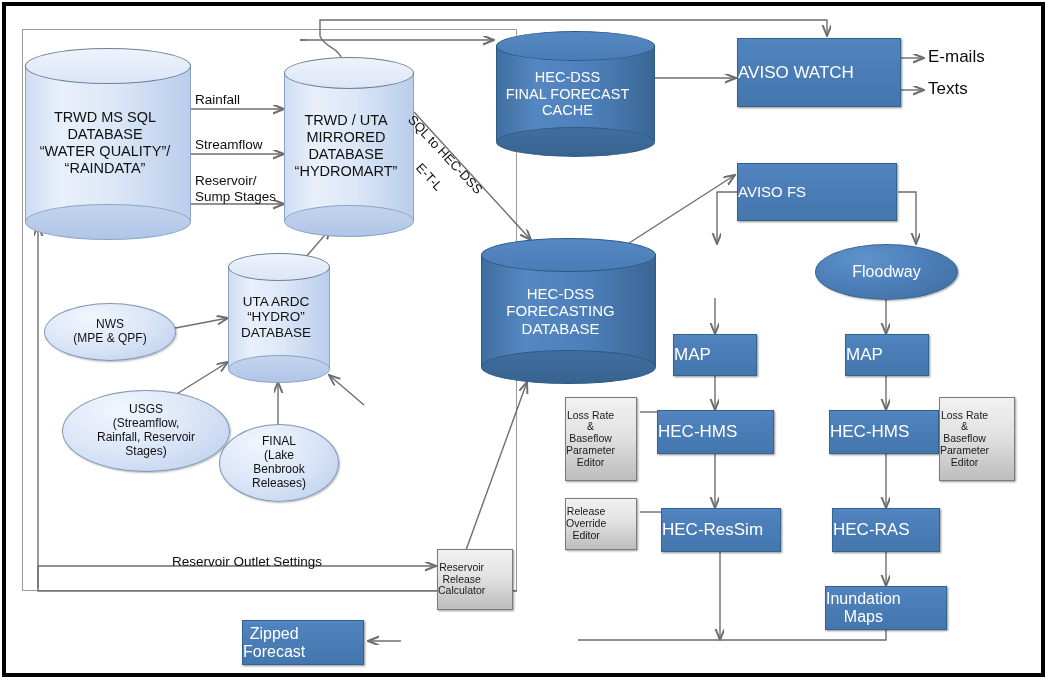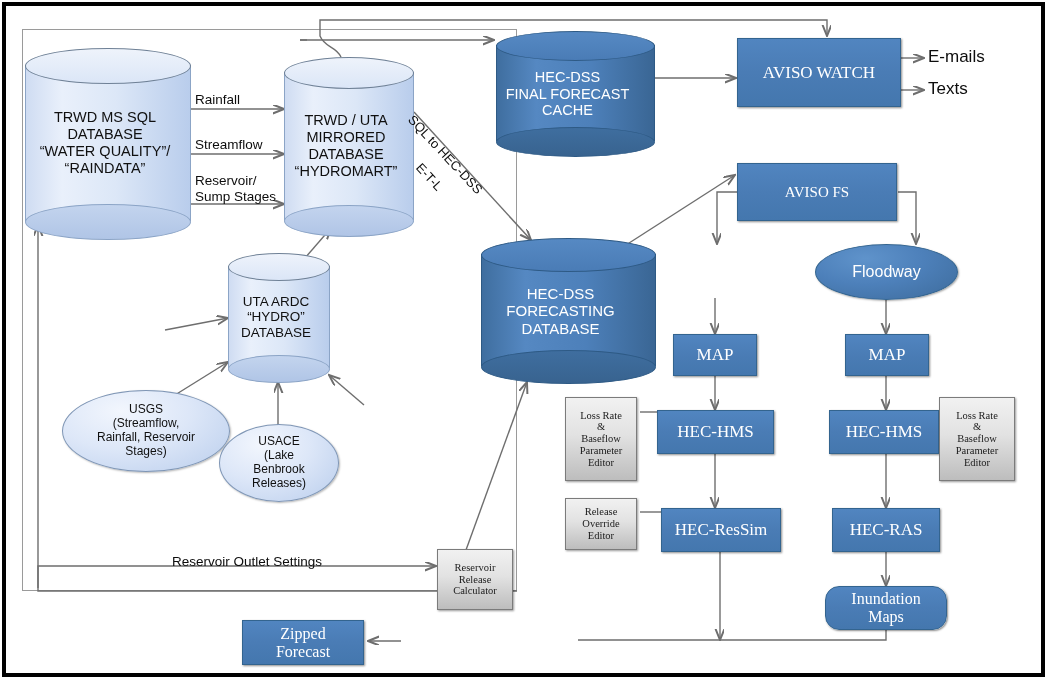--- a/index.html
+++ b/index.html
@@ -6,21 +6,21 @@
   body{font-family:"Liberation Sans",sans-serif;}
   #stage{position:relative;width:1051px;height:683px;background:#fff;overflow:hidden;}
 
   
   .frame{position:absolute;left:2px;top:2px;width:1043px;height:675px;border:4px solid #000;box-sizing:border-box;}
 
   
   .greybox{position:absolute;border:1.5px solid #9a9a9a;box-sizing:border-box;background:transparent;}
 
   
-  .node{position:absolute;box-sizing:border-box;display:flex;align-items:center;justify-content:center;text-align:center;line-height:1.12;font-family:Liberation Serif, serif;}
+  .node{position:absolute;box-sizing:border-box;display:flex;align-items:center;justify-content:flex-start;text-align:center;line-height:1.12;}
 
   
   .rect-blue{
     background:linear-gradient(180deg,#5185c0 0%,#4a7cb5 50%,#4477ae 100%);
     border:1px solid #33648f;
     color:#ffffff;
     box-shadow:1px 1px 2px rgba(0,0,0,.45);
   }
   .rect-blue.rounded{border-radius:9px;}
 
@@ -174,30 +174,34 @@
 
   <div class="cyl dark" style="left:481px;top:238px;width:175px;height:144px;">
     <div class="body" style="top:16px;height:112px;"></div>
     <div class="top" style="height:32px;"></div>
     <div class="bot" style="top:112px;height:32px;"></div>
     <div class="lbl" style="top:30px;height:86px;font-size:15px;white-space:pre-line;">HEC-DSS
 FORECASTING
 DATABASE</div>
   </div>
 
+  <div class="ell light" style="left:44px;top:303px;width:132px;height:58px;font-size:12px;white-space:pre-line;">
+    <span>NWS
+(MPE &amp; QPF)</span>
+  </div>
 
   <div class="ell light" style="left:62px;top:390px;width:168px;height:82px;font-size:12px;white-space:pre-line;">
     <span>USGS
 (Streamflow,
 Rainfall, Reservoir
 Stages)</span>
   </div>
 
   <div class="ell light" style="left:219px;top:424px;width:120px;height:78px;font-size:12px;white-space:pre-line;">
-    <span>USACE
+    <span>FINAL
 (Lake
 Benbrook
 Releases)</span>
   </div>
 
 
   <div class="node rect-blue" style="left:737px;top:38px;width:164px;height:69px;font-size:17px;">
     <span>AVISO WATCH</span>
   </div>
 
@@ -242,21 +246,21 @@
   <div class="node rect-blue" style="left:832px;top:508px;width:108px;height:44px;font-size:17px;">
     <span>HEC-RAS</span>
   </div>
   <div class="node rect-grey" style="left:939px;top:397px;width:76px;height:84px;font-size:10.5px;white-space:pre-line;">
     <span>Loss Rate
 &amp;
 Baseflow
 Parameter
 Editor</span>
   </div>
-  <div class="node rect-blue" style="left:825px;top:586px;width:122px;height:44px;font-size:16px;white-space:pre-line;border-radius:14px;">
+  <div class="node rect-blue" style="left:825px;top:586px;width:122px;height:44px;font-size:16px;white-space:pre-line;">
     <span>Inundation
 Maps</span>
   </div>
 
   <div class="node rect-grey" style="left:437px;top:549px;width:76px;height:61px;font-size:10.5px;white-space:pre-line;">
     <span>Reservoir
 Release
 Calculator</span>
   </div>
 

